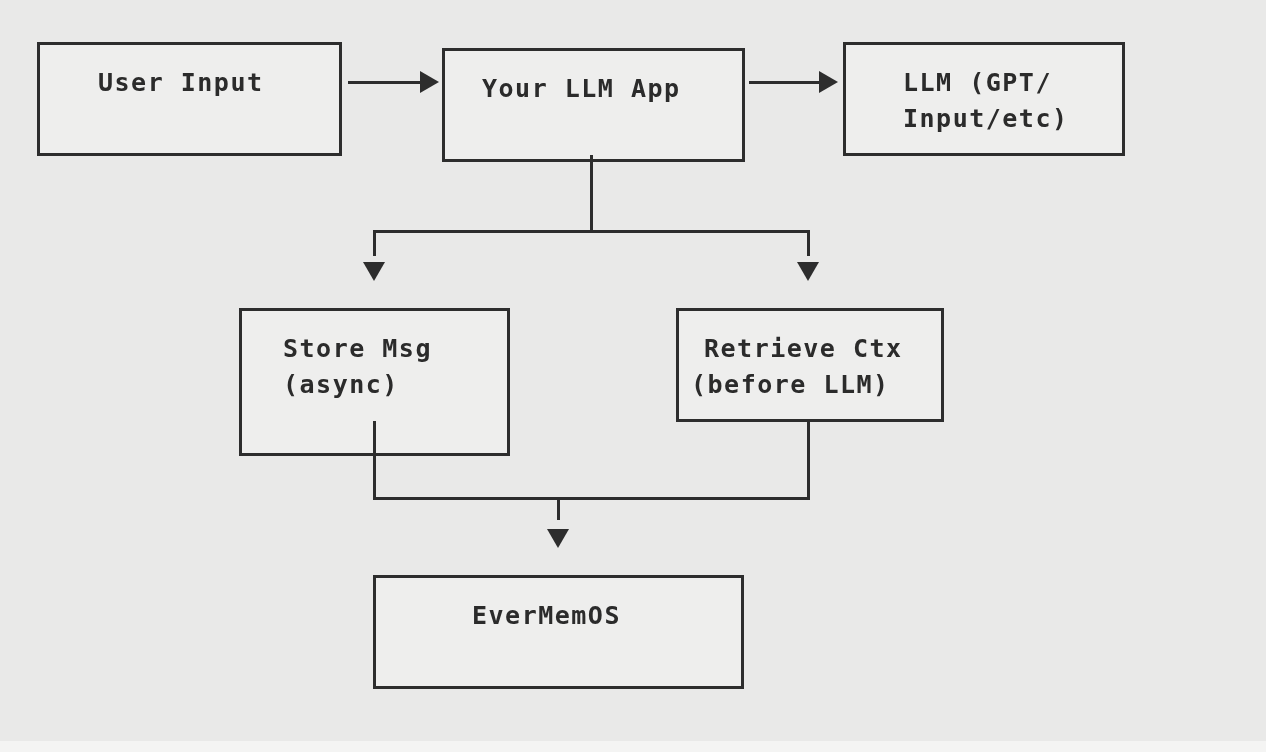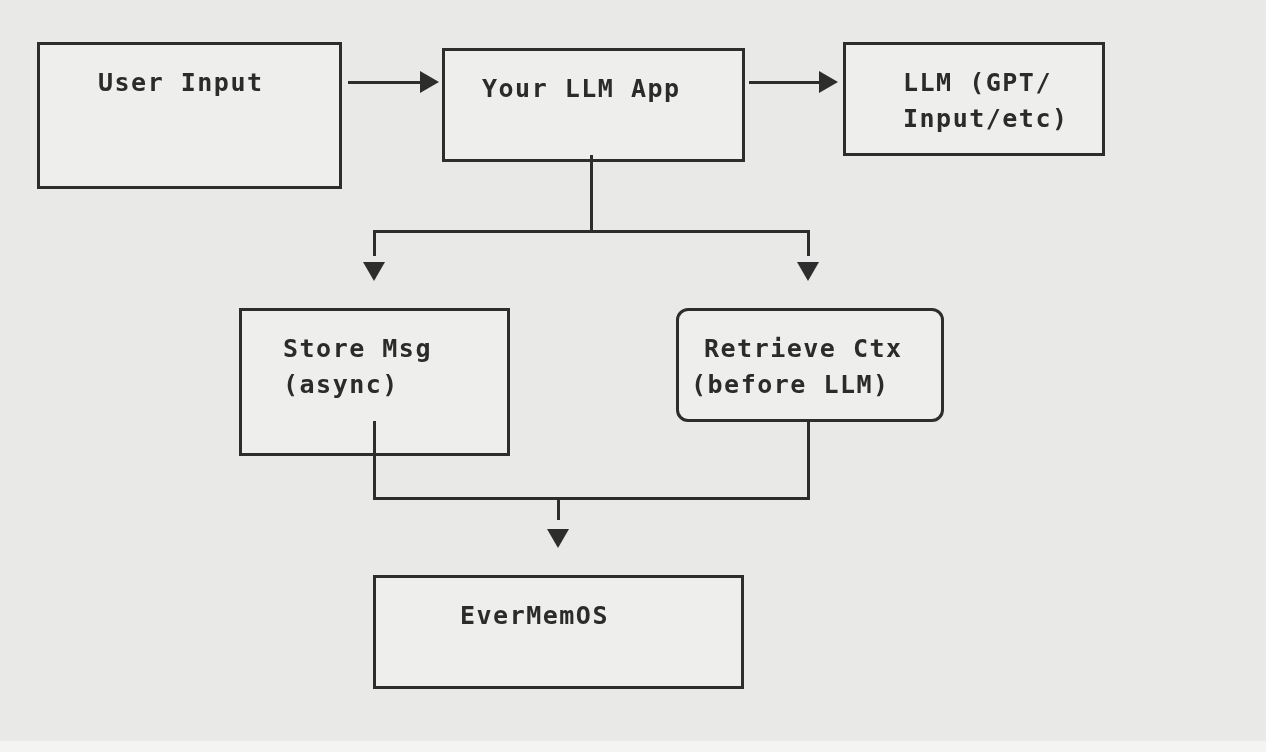--- a/index.html
+++ b/index.html
@@ -43,45 +43,45 @@
   .bottom-strip {
     position: absolute; left: 0; top: 741; top: 741px;
     width: 1266px; height: 11px; background: #f4f4f3;
   }
 </style>
 </head>
 <body>
 
 <div id="canvas">
 
-  <div class="node" style="left:37px; top:42px; width:305px; height:147px;">
+  <div class="node" style="left:37px; top:42px; width:305px; height:114px;">
     <div class="txt" style="left:58px; top:19px;">User Input</div>
   </div>
 
   <div class="node" style="left:442px; top:48px; width:303px; height:114px;">
     <div class="txt" style="left:37px; top:19px;">Your LLM App</div>
   </div>
 
-  <div class="node" style="left:843px; top:42px; width:262px; height:114px;">
+  <div class="node" style="left:843px; top:42px; width:282px; height:114px;">
     <div class="txt" style="left:57px; top:19px;">LLM (GPT/</div>
     <div class="txt" style="left:57px; top:55px;">Input/etc)</div>
   </div>
 
   <div class="node" style="left:239px; top:308px; width:271px; height:148px;">
     <div class="txt" style="left:41px; top:19px;">Store Msg</div>
     <div class="txt" style="left:41px; top:55px;">(async)</div>
   </div>
 
-  <div class="node" style="left:676px; top:308px; width:268px; height:114px;border-radius:12px;">
+  <div class="node" style="left:676px; top:308px; width:268px; height:114px;">
     <div class="txt" style="left:25px; top:19px;">Retrieve Ctx</div>
     <div class="txt" style="left:12px; top:55px;">(before LLM)</div>
   </div>
 
   <div class="node" style="left:373px; top:575px; width:371px; height:114px;">
-    <div class="txt" style="left:84px; top:19px;">EverMemOS</div>
+    <div class="txt" style="left:96px; top:19px;">EverMemOS</div>
   </div>
 
   <div class="h" style="left:348px; top:81px; width:72px;"></div>
   <div class="tri-right" style="left:420px; top:71px;"></div>
 
   <div class="h" style="left:749px; top:81px; width:70px;"></div>
   <div class="tri-right" style="left:819px; top:71px;"></div>
 
   <div class="v" style="left:590px; top:155px; height:77px;"></div>
   <div class="h" style="left:373px; top:230px; width:437px;"></div>

